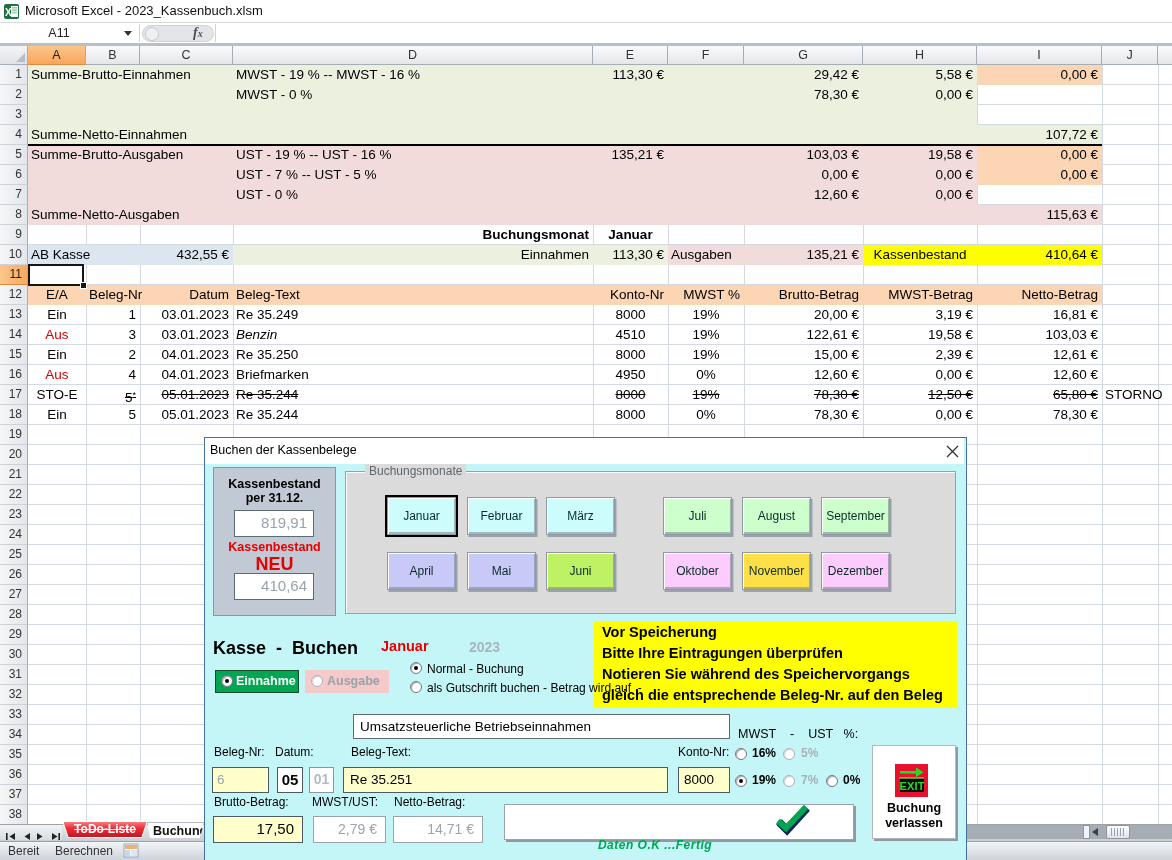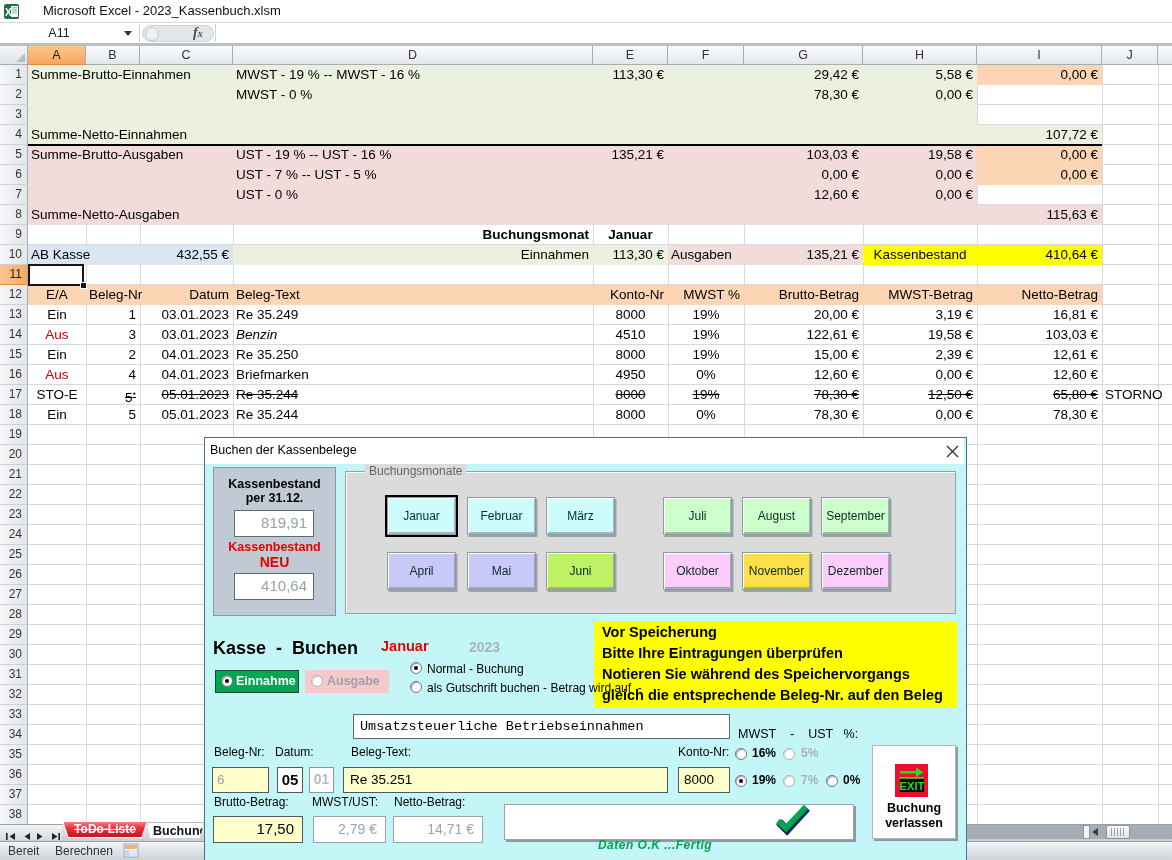--- a/index.html
+++ b/index.html
@@ -24,21 +24,21 @@
 <body>
 <div class="abs" style="left:0;top:0;width:1172px;height:22px;background:#fff;"></div>
 <svg class="abs" style="left:4px;top:4px" width="15" height="15" viewBox="0 0 15 15">
     <rect x="0" y="0" width="15" height="15" rx="2" fill="#1e7145"></rect>
     <rect x="7" y="2" width="7" height="11" fill="#fff"></rect>
     <rect x="7.8" y="3" width="5.4" height="1.6" fill="#9ccca9"></rect>
     <rect x="7.8" y="5.4" width="5.4" height="1.6" fill="#9ccca9"></rect>
     <rect x="7.8" y="7.8" width="5.4" height="1.6" fill="#9ccca9"></rect>
     <text x="1" y="11.5" font-size="10" font-weight="bold" fill="#fff" font-family="Liberation Sans">X</text>
   </svg>
-<div class="abs" style="left:25px;top:3px;font-size:13px;color:#111;margin-left:18px;">Microsoft Excel - 2023_Kassenbuch.xlsm</div>
+<div class="abs" style="left:25px;top:3px;font-size:13px;color:#111;">Microsoft Excel - 2023_Kassenbuch.xlsm</div>
 <div class="abs" style="left:0;top:22px;width:1172px;height:1px;background:#d7dadd"></div>
 <div class="abs" style="left:0;top:23px;width:1172px;height:20px;background:#fff;"></div>
 <div class="abs" style="left:0;top:23px;width:118px;height:20px;text-align:center;font-size:12.5px;line-height:20px;color:#222;">A11</div>
 <div class="abs" style="left:124px;top:31px;width:0;height:0;border-left:4.5px solid transparent;border-right:4.5px solid transparent;border-top:5px solid #333"></div>
 <div class="abs" style="left:139px;top:24px;width:1px;height:18px;background:#cfd3d7"></div>
 <div class="abs" style="left:142px;top:25px;width:72px;height:17px;background:#e3e5e8;border-radius:9px;border:1px solid #d0d3d6;"></div>
 <div class="abs" style="left:145px;top:26.5px;width:14px;height:14px;border-radius:50%;background:#eef0f2;border:1px solid #c6cacd"></div>
 <div class="abs" style="left:193px;top:24px;width:20px;height:18px;font-family:'Liberation Serif',serif;font-style:italic;font-weight:bold;font-size:14px;color:#4a4f54;line-height:18px;">f<span style="font-size:10px;">x</span></div>
 <div class="abs" style="left:215px;top:24px;width:1px;height:18px;background:#cfd3d7"></div>
 <div class="abs" style="left:0;top:43px;width:1172px;height:3px;background:#b9bfc6;"></div>
@@ -255,21 +255,21 @@
   <div class="abs" style="left:5px;top:5px;font-size:12.5px;color:#000;">Buchen der Kassenbelege</div>
   <svg class="abs" style="left:740px;top:6px" width="15" height="15" viewBox="0 0 15 15">
       <path d="M2 2L13 13M13 2L2 13" stroke="#333" stroke-width="1.3"></path>
     </svg>
 
   <div class="abs" style="left:8px;top:29px;width:123px;height:149px;background:#c1cad4;border:1px solid #8a97a3;"></div>
   <div class="abs dl b" style="left:8px;top:39px;width:123px;text-align:center;font-size:12.5px;">Kassenbestand</div>
   <div class="abs dl b" style="left:8px;top:53px;width:123px;text-align:center;font-size:12.5px;">per 31.12.</div>
   <div class="abs" style="left:29px;top:72px;width:80px;height:27px;background:#fff;border:1.5px solid #5c6a75;font-size:15px;color:#98a2ac;text-align:right;line-height:24px;padding-right:6px;">819,91</div>
   <div class="abs dl b" style="left:8px;top:102px;width:123px;text-align:center;font-size:12.5px;color:#e80000;">Kassenbestand</div>
-  <div class="abs dl b" style="left:8px;top:116px;width:123px;text-align:center;font-size:14px;color:#e80000;">NEU</div>
+  <div class="abs dl b" style="left:8px;top:116px;width:123px;text-align:center;font-size:18px;color:#e80000;">NEU</div>
   <div class="abs" style="left:29px;top:135px;width:80px;height:27px;background:#fff;border:1.5px solid #5c6a75;font-size:15px;color:#98a2ac;text-align:right;line-height:24px;padding-right:6px;">410,64</div>
 
   <div class="abs" style="left:140px;top:33px;width:611px;height:143px;background:#dbdbdb;border:1px solid #98a1a9;box-shadow:inset 1px 1px 0 #fff;"></div>
   <div class="abs dl" style="left:160px;top:26px;background:#dbdbdb;padding:0 4px;color:#5f676e;font-size:12px;">Buchungsmonate</div>
   <div class="mbtn" style="left:182px;top:59px;background:#ccfcfc;outline:2px solid #000;outline-offset:0px;">Januar</div>
 <div class="mbtn" style="left:262px;top:59px;background:#ccfcfc;">Februar</div>
 <div class="mbtn" style="left:341px;top:59px;background:#ccfcfc;">März</div>
 <div class="mbtn" style="left:458px;top:59px;background:#ccffcc;">Juli</div>
 <div class="mbtn" style="left:537px;top:59px;background:#ccffcc;">August</div>
 <div class="mbtn" style="left:616px;top:59px;background:#ccffcc;">September</div>
@@ -291,21 +291,21 @@
   <div class="rad" style="left:205px;top:243px;"></div>
   <div class="abs dl" style="left:222px;top:243px;font-size:12px;">als Gutschrift buchen - Betrag wird auf&nbsp; -</div>
 
   <div class="abs" style="left:10px;top:232px;width:84px;height:23px;background:#00a651;border:1px solid #1a4a2a;"></div>
   <div class="rad sel" style="left:16px;top:237px;"></div>
   <div class="abs dl b" style="left:31px;top:236px;font-size:12.5px;color:#fff;">Einnahme</div>
   <div class="abs" style="left:100px;top:232px;width:84px;height:23px;background:#f6c9ca;"></div>
   <div class="rad dis" style="left:106px;top:237px;"></div>
   <div class="abs dl b" style="left:122px;top:236px;font-size:12.5px;color:#9aa2a9;">Ausgabe</div>
 
-  <div class="abs" style="left:148px;top:276px;width:377px;height:25px;background:#fff;border:1px solid #5c6a75;font-size:13.5px;line-height:23px;padding-left:6px;font-family:Liberation Mono, monospace;">Umsatzsteuerliche Betriebseinnahmen</div>
+  <div class="abs" style="left:148px;top:276px;width:377px;height:25px;background:#fff;border:1px solid #5c6a75;font-size:13.5px;line-height:23px;padding-left:6px;">Umsatzsteuerliche Betriebseinnahmen</div>
   <div class="abs dl" style="left:533px;top:289px;font-size:12.5px;">MWST&nbsp;&nbsp;&nbsp;&nbsp;-&nbsp;&nbsp;&nbsp;&nbsp;UST&nbsp;&nbsp;&nbsp;%:</div>
 
   <div class="abs dl" style="left:9px;top:307px;">Beleg-Nr:</div>
   <div class="abs dl" style="left:70px;top:307px;">Datum:</div>
   <div class="abs dl" style="left:146px;top:307px;">Beleg-Text:</div>
   <div class="abs dl" style="left:473px;top:307px;">Konto-Nr:</div>
 
   <div class="rad" style="left:530px;top:310px;"></div>
   <div class="abs dl b" style="left:547px;top:308px;font-size:12px;">16%</div>
   <div class="rad dis" style="left:578px;top:310px;"></div>

